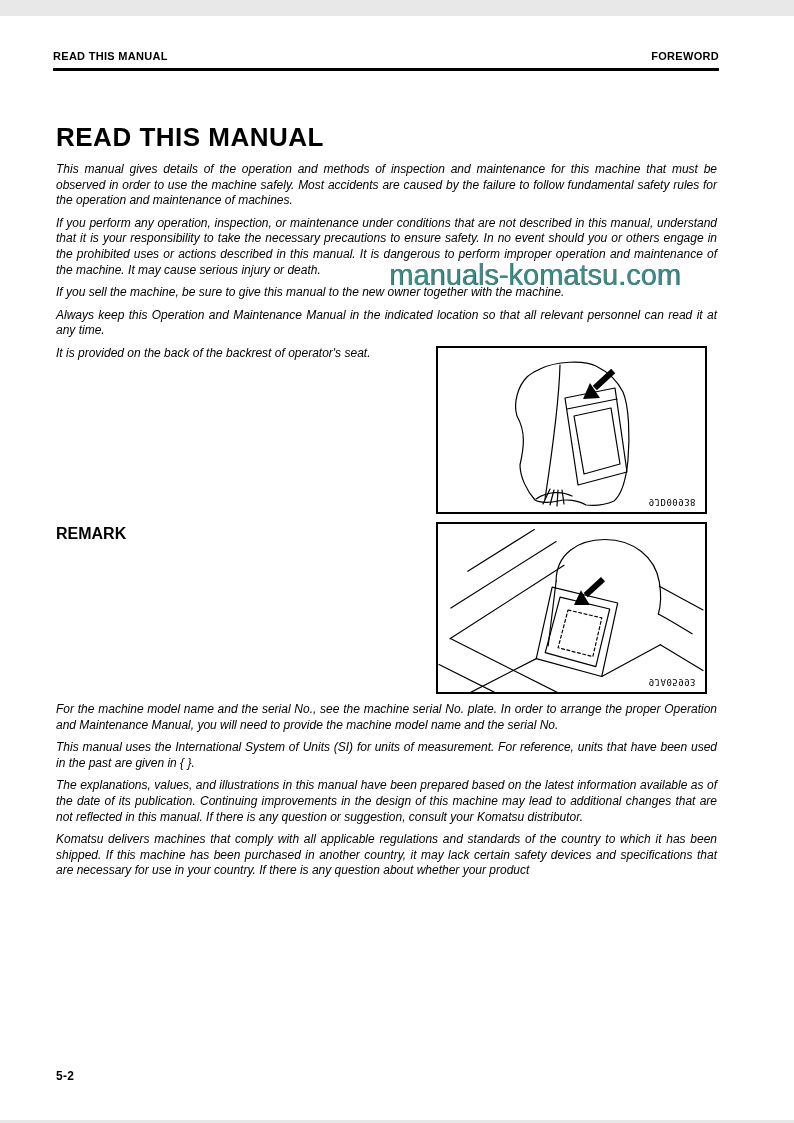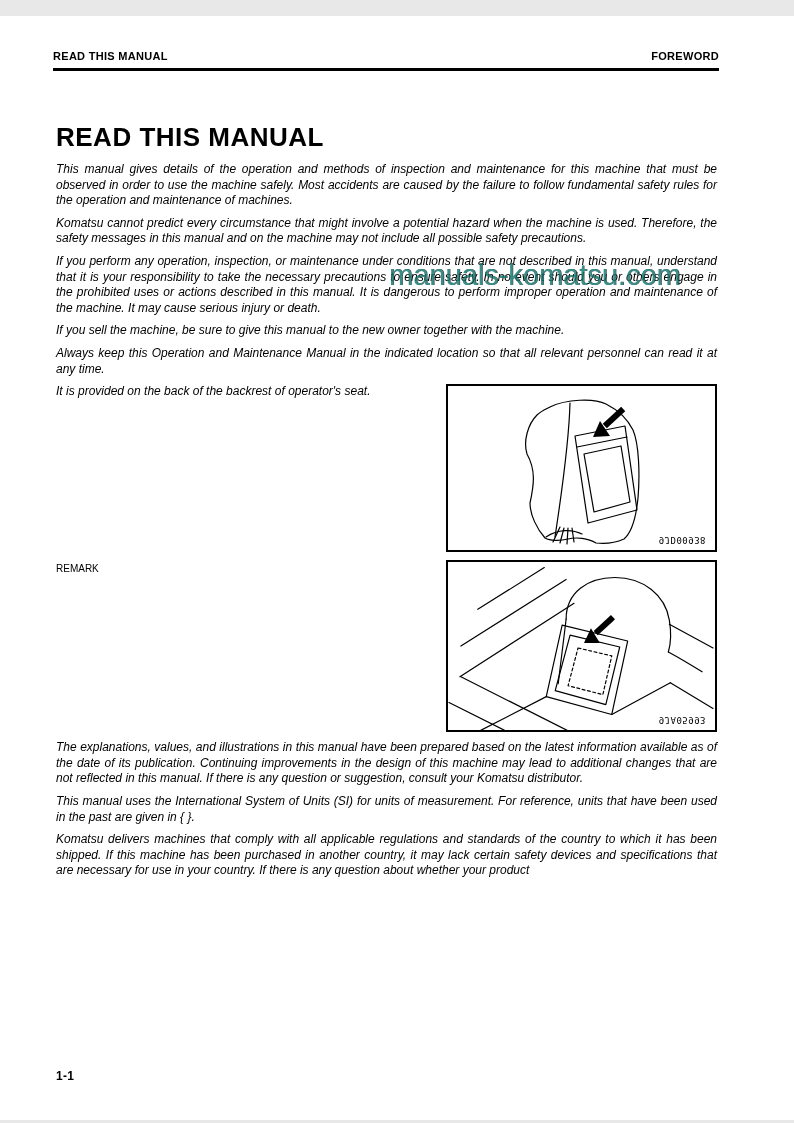--- a/index.html
+++ b/index.html
@@ -23,25 +23,25 @@
   
   .bodywrap{position:absolute;left:56px;top:106px;width:661px;}
   h1.doc-title{
     font-size:26px;font-weight:bold;margin:0 0 9px 0;letter-spacing:.5px;
   }
   p.para{
     font-size:12px;line-height:15.6px;text-align:justify;
     margin:0 0 7px 0;
     font-style:italic;
   }
-  .cols{display:flex;gap:10px;margin:0 0 8px 0;}
+  .cols{display:flex;margin:0 0 8px 0;}
   .col-text{flex:0 0 380px;}
   .col-figs{flex:0 0 271px;display:flex;flex-direction:column;gap:8px;}
   .remark-block{margin-top:163px;}
-  .remark-head{font-size:10px;font-weight:normal;margin:0 0 6px 0;}
+  .remark-head{font-size:16px;font-weight:bold;margin:0 0 6px 0;}
   .figure-box{
     position:relative;border:2px solid #000;background:#fff;
   }
   .figure-box.f1{width:267px;height:164px;}
   .figure-box.f2{width:267px;height:168px;}
   .figure-box svg{position:absolute;left:0;top:0;width:100%;height:100%;}
   .fig-code{
     position:absolute;right:9px;bottom:5px;
     font-family:"DejaVu Sans Mono", monospace;
     font-size:9px;letter-spacing:.5px;
@@ -70,21 +70,20 @@
 
   <div class="runhead">
     <span>READ THIS MANUAL</span>
     <span>FOREWORD</span>
   </div>
 
   <div class="bodywrap">
     <h1 class="doc-title">READ THIS MANUAL</h1>
 
     <p class="para">This manual gives details of the operation and methods of inspection and maintenance for this machine that must be observed in order to use the machine safely. Most accidents are caused by the failure to follow fundamental safety rules for the operation and maintenance of machines.</p>
-    <p class="para">Komatsu cannot predict every circumstance that might involve a potential hazard when the machine is used. Therefore, the safety messages in this manual and on the machine may not include all possible safety precautions.</p>
     <p class="para">If you perform any operation, inspection, or maintenance under conditions that are not described in this manual, understand that it is your responsibility to take the necessary precautions to ensure safety. In no event should you or others engage in the prohibited uses or actions described in this manual. It is dangerous to perform improper operation and maintenance of the machine. It may cause serious injury or death.</p>
     <p class="para">If you sell the machine, be sure to give this manual to the new owner together with the machine.</p>
     <p class="para">Always keep this Operation and Maintenance Manual in the indicated location so that all relevant personnel can read it at any time.</p>
 
     <div class="cols">
       <div class="col-text">
         <p class="para">It is provided on the back of the backrest of operator's seat.</p>
         <div class="remark-block">
           <div class="remark-head">REMARK</div>
         </div>
@@ -126,22 +125,23 @@
             <path class="ln" d="M1,141 L57,169"></path>
             <path class="arrow-tail" d="M164,57 L151,69"></path>
             <polygon class="arrow-head" points="153,81 137,81 144,66"></polygon>
           </svg>
           <span class="fig-code">9JA05993</span>
         </div>
 
       </div>
     </div>
 
+    <p class="para">For the machine model name and the serial No., see the machine serial No. plate. In order to arrange the proper Operation and Maintenance Manual, you will need to provide the machine model name and the serial No.</p>
+    <p class="para">This manual uses the International System of Units (SI) for units of measurement. For reference, units that have been used in the past are given in { }.</p>
     <p class="para">The explanations, values, and illustrations in this manual have been prepared based on the latest information available as of the date of its publication. Continuing improvements in the design of this machine may lead to additional changes that are not reflected in this manual. If there is any question or suggestion, consult your Komatsu distributor.</p>
-    <p class="para">This manual uses the International System of Units (SI) for units of measurement. For reference, units that have been used in the past are given in { }.</p>
     <p class="para">Komatsu delivers machines that comply with all applicable regulations and standards of the country to which it has been shipped. If this machine has been purchased in another country, it may lack certain safety devices and specifications that are necessary for use in your country. If there is any question about whether your product</p>
   </div>
 
   <div class="watermark">manuals-komatsu.com</div>
 
-  <div class="pagenum">1-1</div>
+  <div class="pagenum">5-2</div>
 
 </div>
 
 </body></html>

